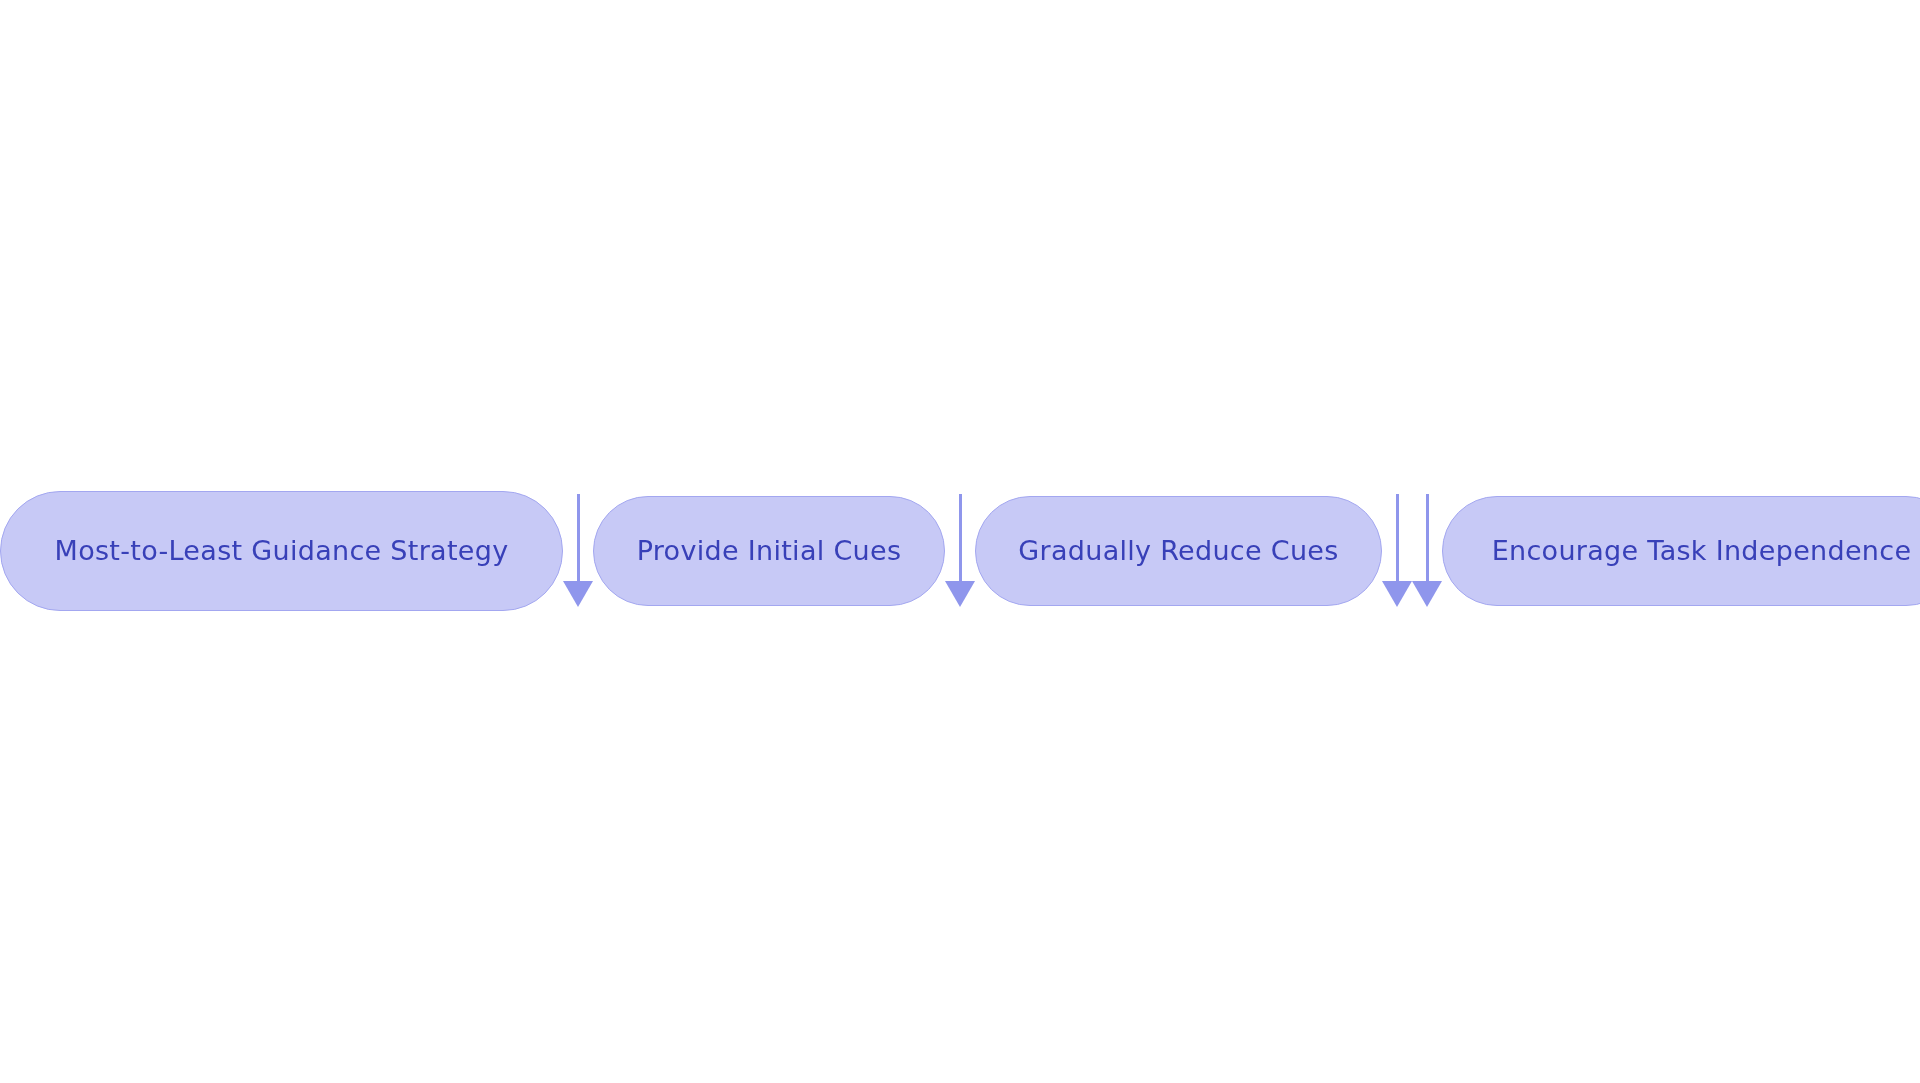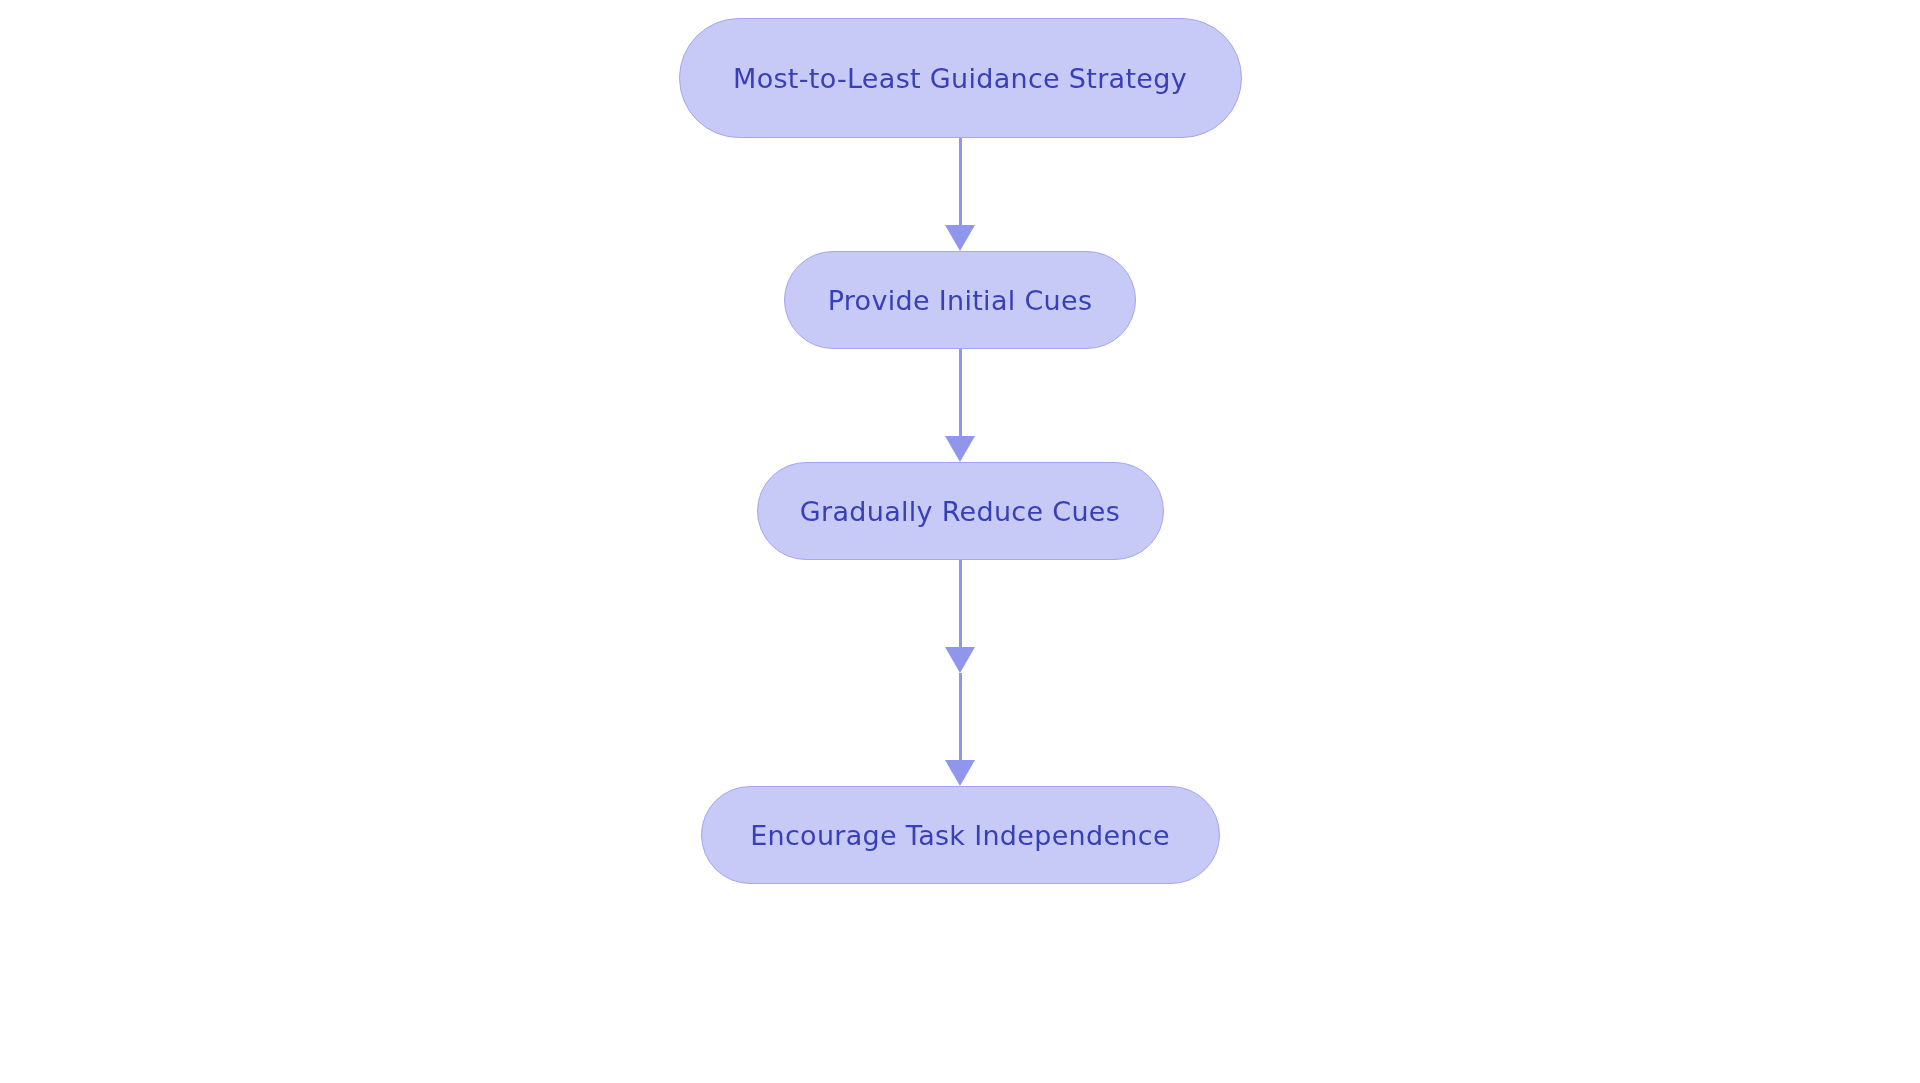--- a/index.html
+++ b/index.html
@@ -7,38 +7,38 @@
     padding: 0;
     background: var(--background, #ffffff);
   }
   .canvas {
     position: relative;
     width: 1920px;
     height: 1083px;
     box-sizing: border-box;
     padding-top: 18px;
     display: flex;
-    flex-direction: column;
+    flex-direction: row;
     align-items: center;
     font-family: "DejaVu Sans", "Liberation Sans", sans-serif;
     background: var(--background, #ffffff);
     overflow: hidden;
   }
   .node {
     box-sizing: border-box;
     display: flex;
     align-items: center;
     justify-content: center;
     background: var(--node-fill, #c7c9f6);
     border: 1.5px solid var(--node-border, #a3a7f0);
     border-radius: 60px;
     color: var(--node-text, #3840b8);
     font-size: 27px;
     letter-spacing: 0.3px;
-    height: 98px;
+    height: 110px;
     flex: 0 0 auto;
     text-align: center;
     white-space: nowrap;
   }
   .node-0 { width: 563px; height: 120px; }
   .node-1 { width: 352px; }
   .node-2 { width: 407px; text-align: right; }
   .node-3 { width: 326px; }
   .node-4 { width: 519px; }
   .connector {

